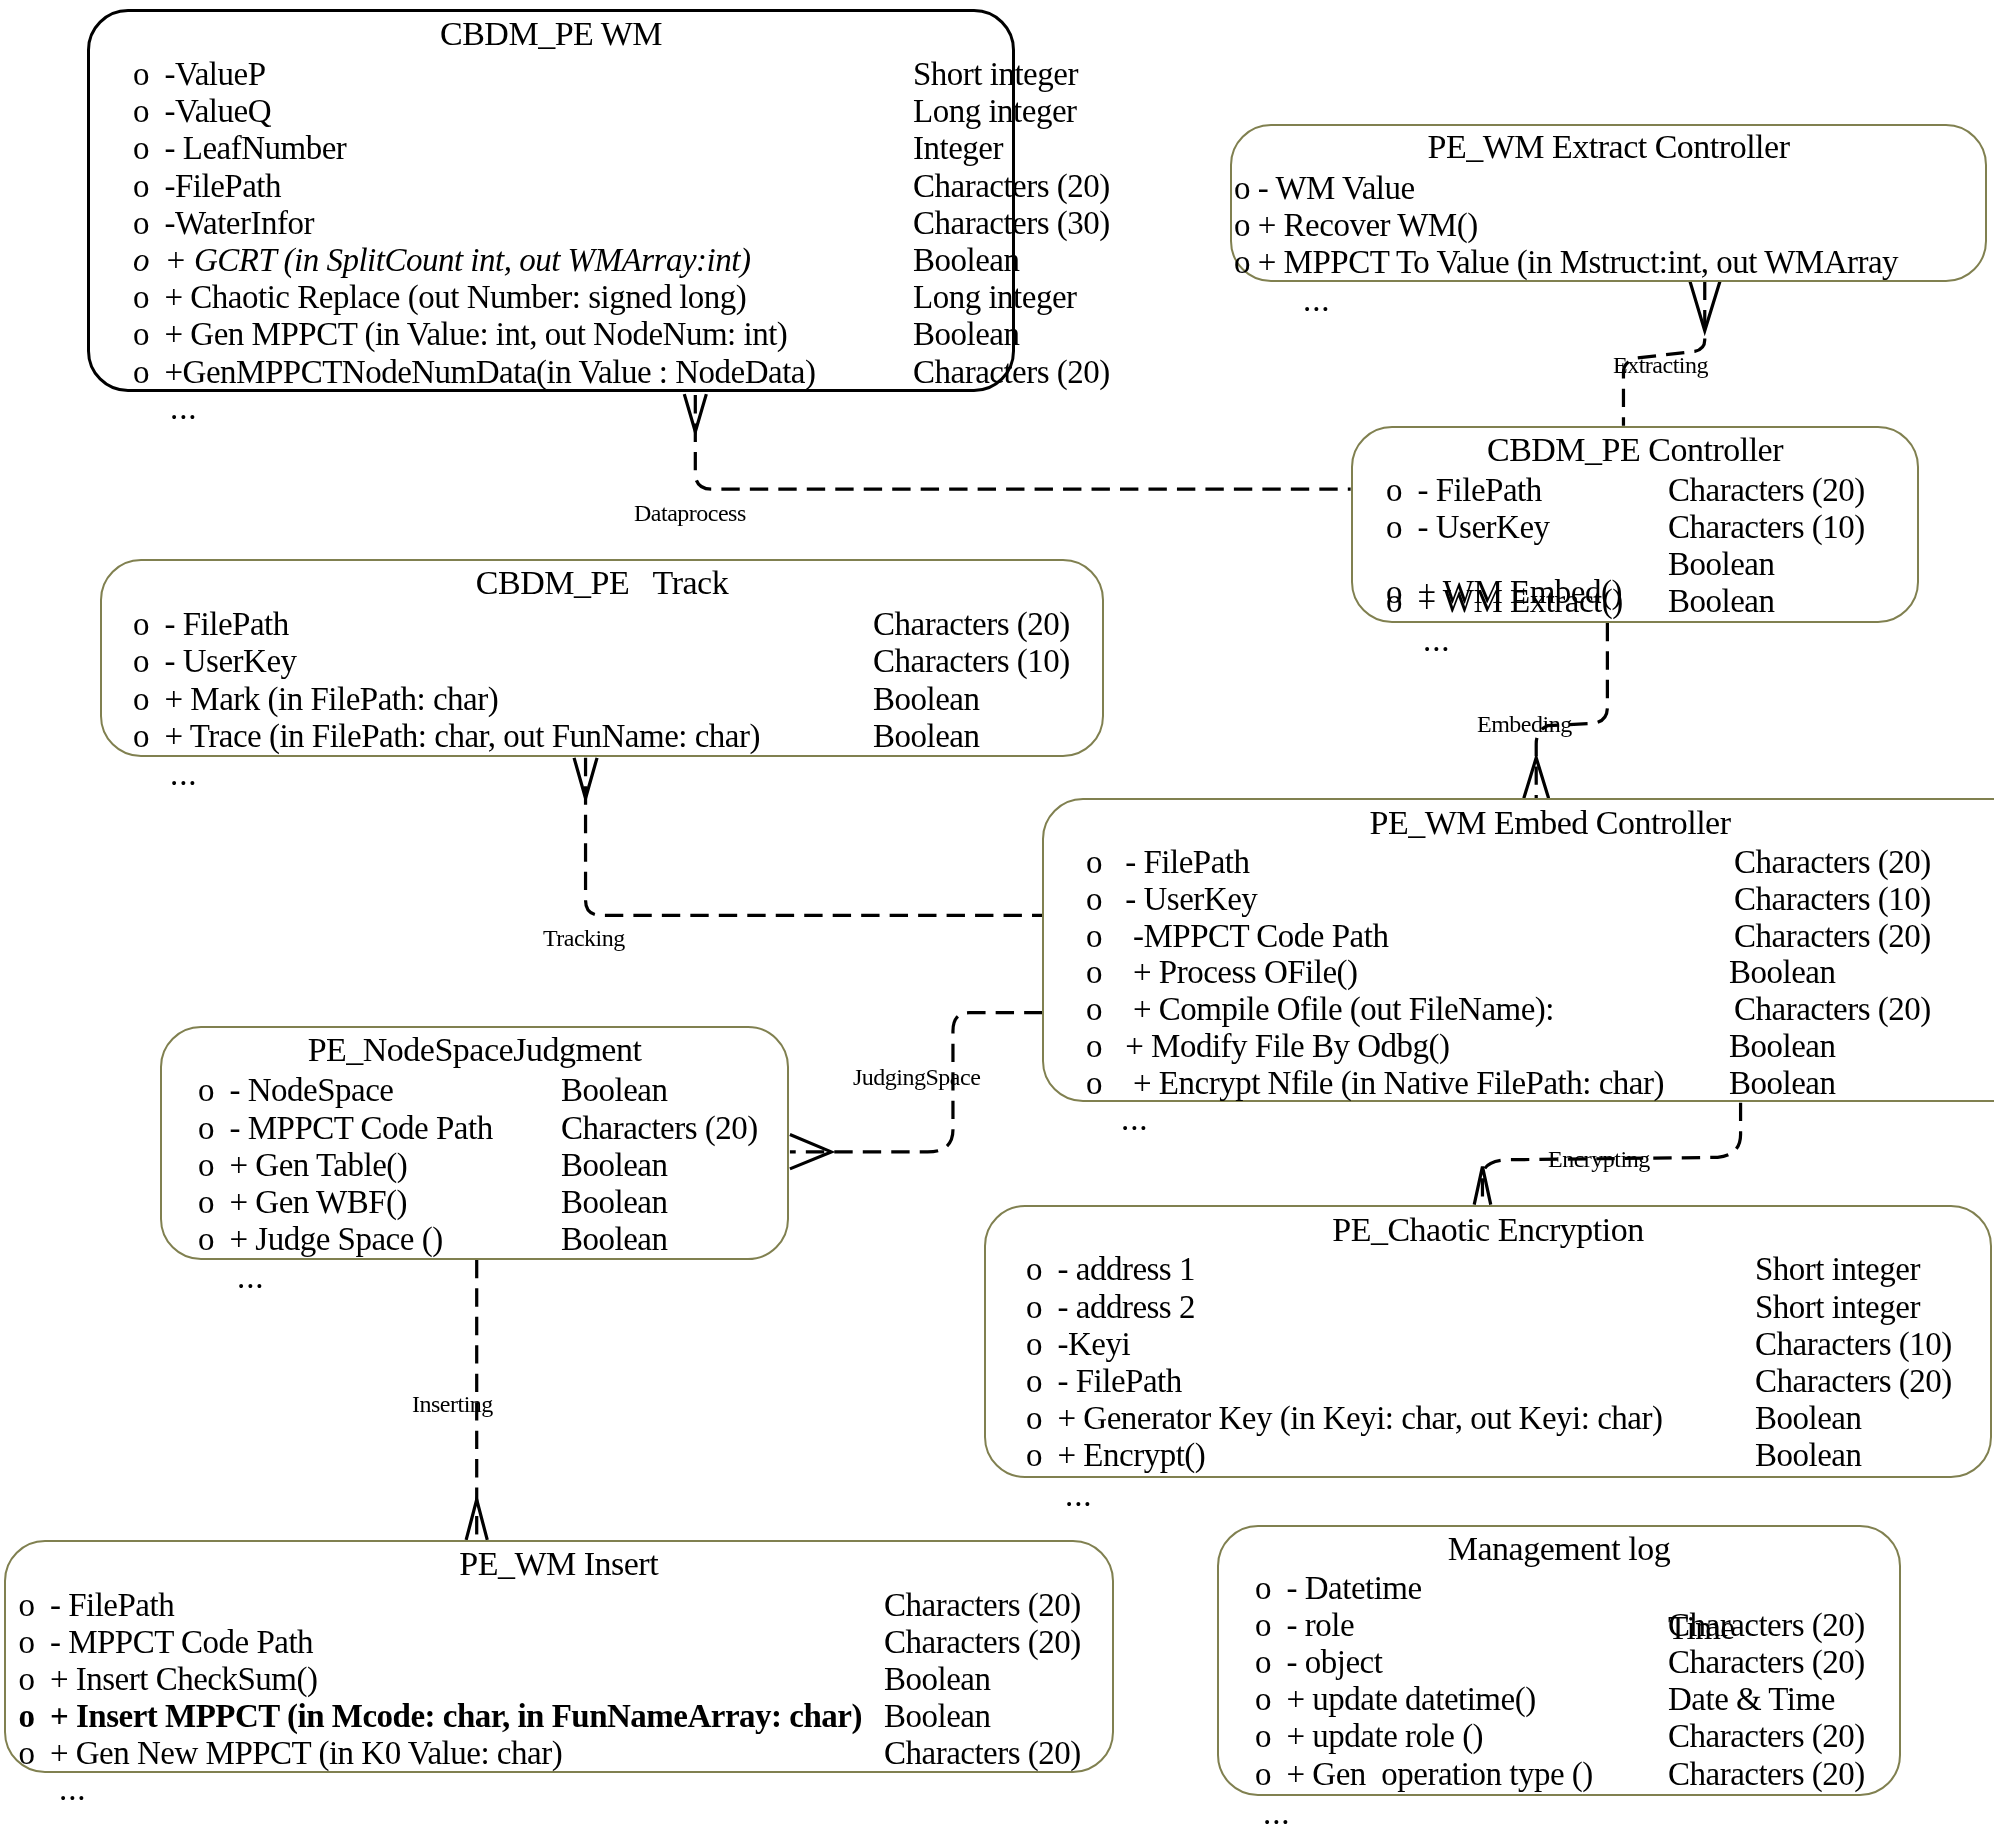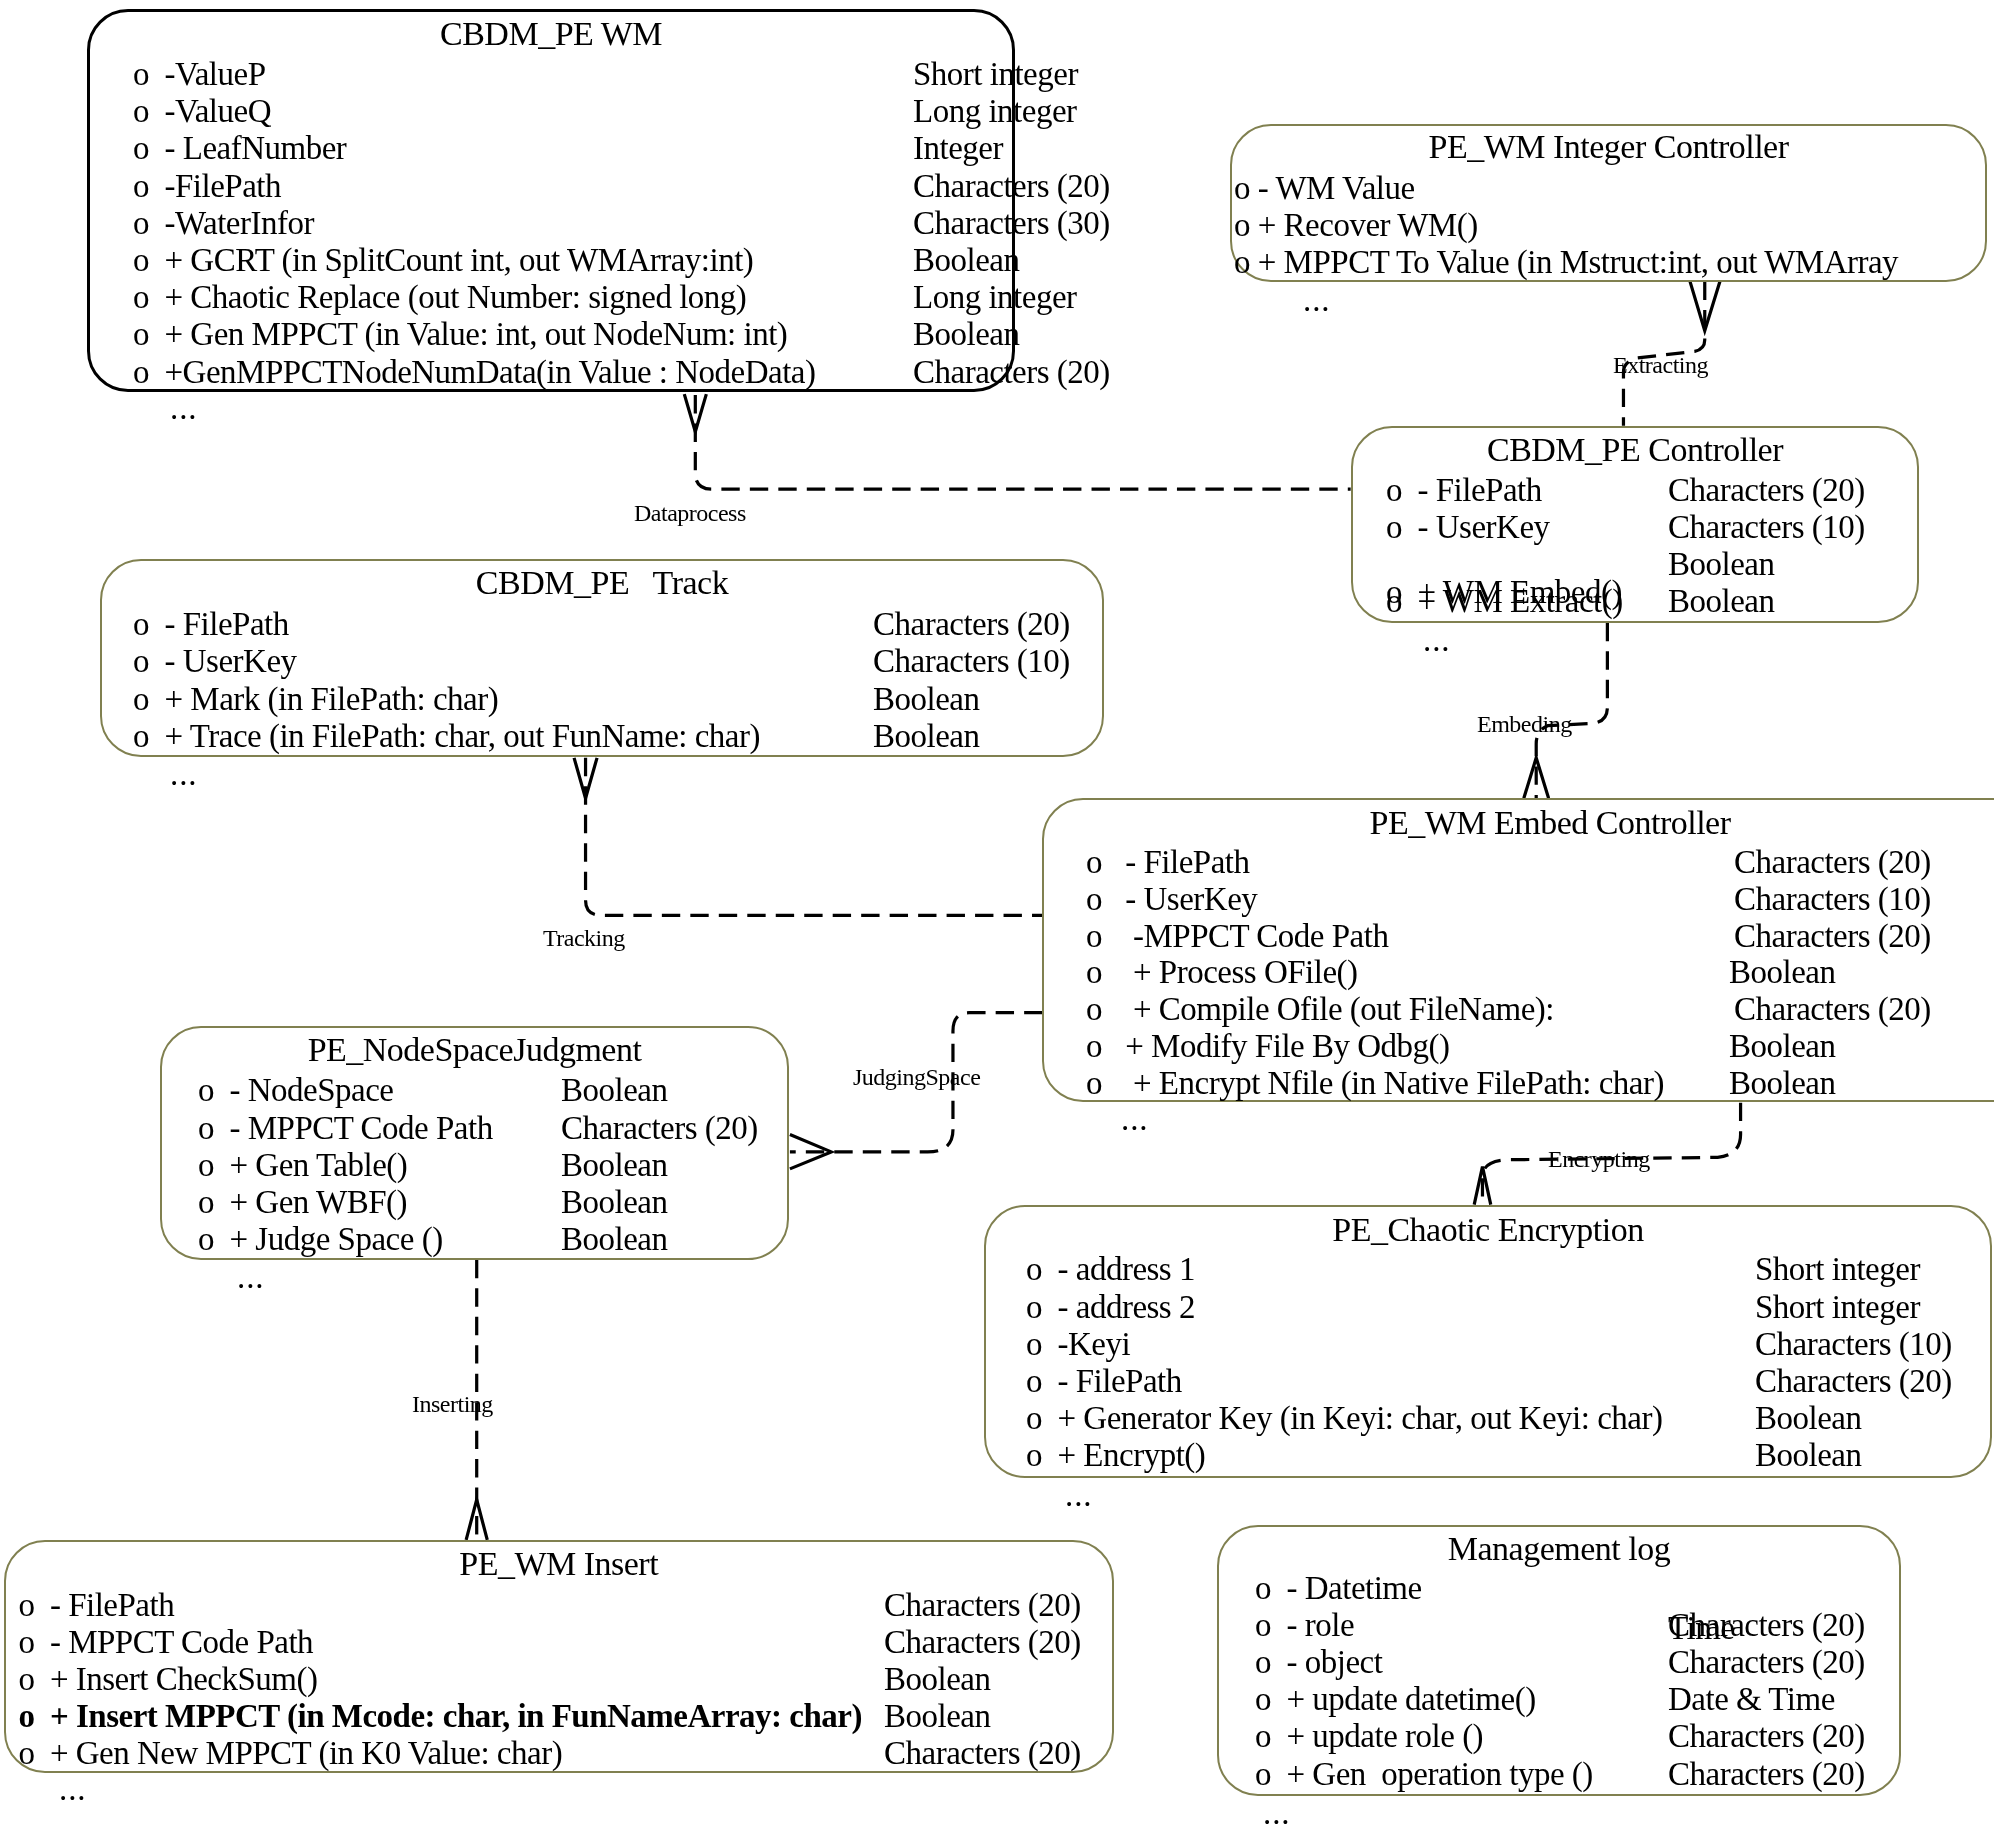--- a/index.html
+++ b/index.html
@@ -47,21 +47,21 @@
     <path d="M1015 3353 L1038 3265 L1061 3353"></path>
   </g>
 </svg>
 
 <div class="box black" style="left:87px;top:8.7px;width:928px;height:383px;">
   <div class="title" style="top:3.7px;">CBDM_PE WM</div>
 </div>
 <div id="wm-rows"></div>
 
 <div class="box" style="left:1230px;top:124px;width:757px;height:158px;">
-  <div class="title" style="top:1.8px;">PE_WM Integer Controller</div>
+  <div class="title" style="top:1.8px;">PE_WM Extract Controller</div>
 </div>
 
 <div class="box" style="left:1351px;top:426px;width:568px;height:197px;padding-left:8px;">
   <div class="title" style="top:2.8px;">CBDM_PE Controller</div>
 </div>
 
 <div class="box" style="left:100px;top:559px;width:1004px;height:198px;">
   <div class="title" style="top:2.8px;white-space:pre;">CBDM_PE   Track</div>
 </div>
 
@@ -97,21 +97,21 @@
     <div class="row" style="left: 133px; top: 56px; white-space: pre;">o  -ValueP</div>
     <div class="t" style="left: 913px; top: 56px;">Short integer</div>
     <div class="row" style="left: 133px; top: 93px; white-space: pre;">o  -ValueQ</div>
     <div class="t" style="left: 913px; top: 93px;">Long integer</div>
     <div class="row" style="left: 133px; top: 130px; white-space: pre;">o  - LeafNumber</div>
     <div class="t" style="left: 913px; top: 130px;">Integer</div>
     <div class="row" style="left: 133px; top: 168px; white-space: pre;">o  -FilePath</div>
     <div class="t" style="left: 913px; top: 168px;">Characters (20)</div>
     <div class="row" style="left: 133px; top: 205px; white-space: pre;">o  -WaterInfor</div>
     <div class="t" style="left: 913px; top: 205px;">Characters (30)</div>
-    <div class="row" style="left: 133px; top: 242px; white-space: pre;">o  + GCRT (in SplitCount int, out WMArray:int)</div>
+    <div class="row" style="left: 133px; top: 242px; white-space: pre; font-style: italic;">o  + GCRT (in SplitCount int, out WMArray:int)</div>
     <div class="t" style="left: 913px; top: 242px;">Boolean</div>
     <div class="row" style="left: 133px; top: 279px; white-space: pre;">o  + Chaotic Replace (out Number: signed long)</div>
     <div class="t" style="left: 913px; top: 279px;">Long integer</div>
     <div class="row" style="left: 133px; top: 316px; white-space: pre;">o  + Gen MPPCT (in Value: int, out NodeNum: int)</div>
     <div class="t" style="left: 913px; top: 316px;">Boolean</div>
     <div class="row" style="left: 133px; top: 354px; white-space: pre;">o  +GenMPPCTNodeNumData(in Value : NodeData)</div>
     <div class="t" style="left: 913px; top: 354px;">Characters (20)</div>
     <div class="more" style="left: 170px; top: 395px;">...</div>
     <div class="row" style="left: 1234px; top: 170px; white-space: pre;">o - WM Value</div>
     <div class="row" style="left: 1234px; top: 207px; white-space: pre;">o + Recover WM()</div>

